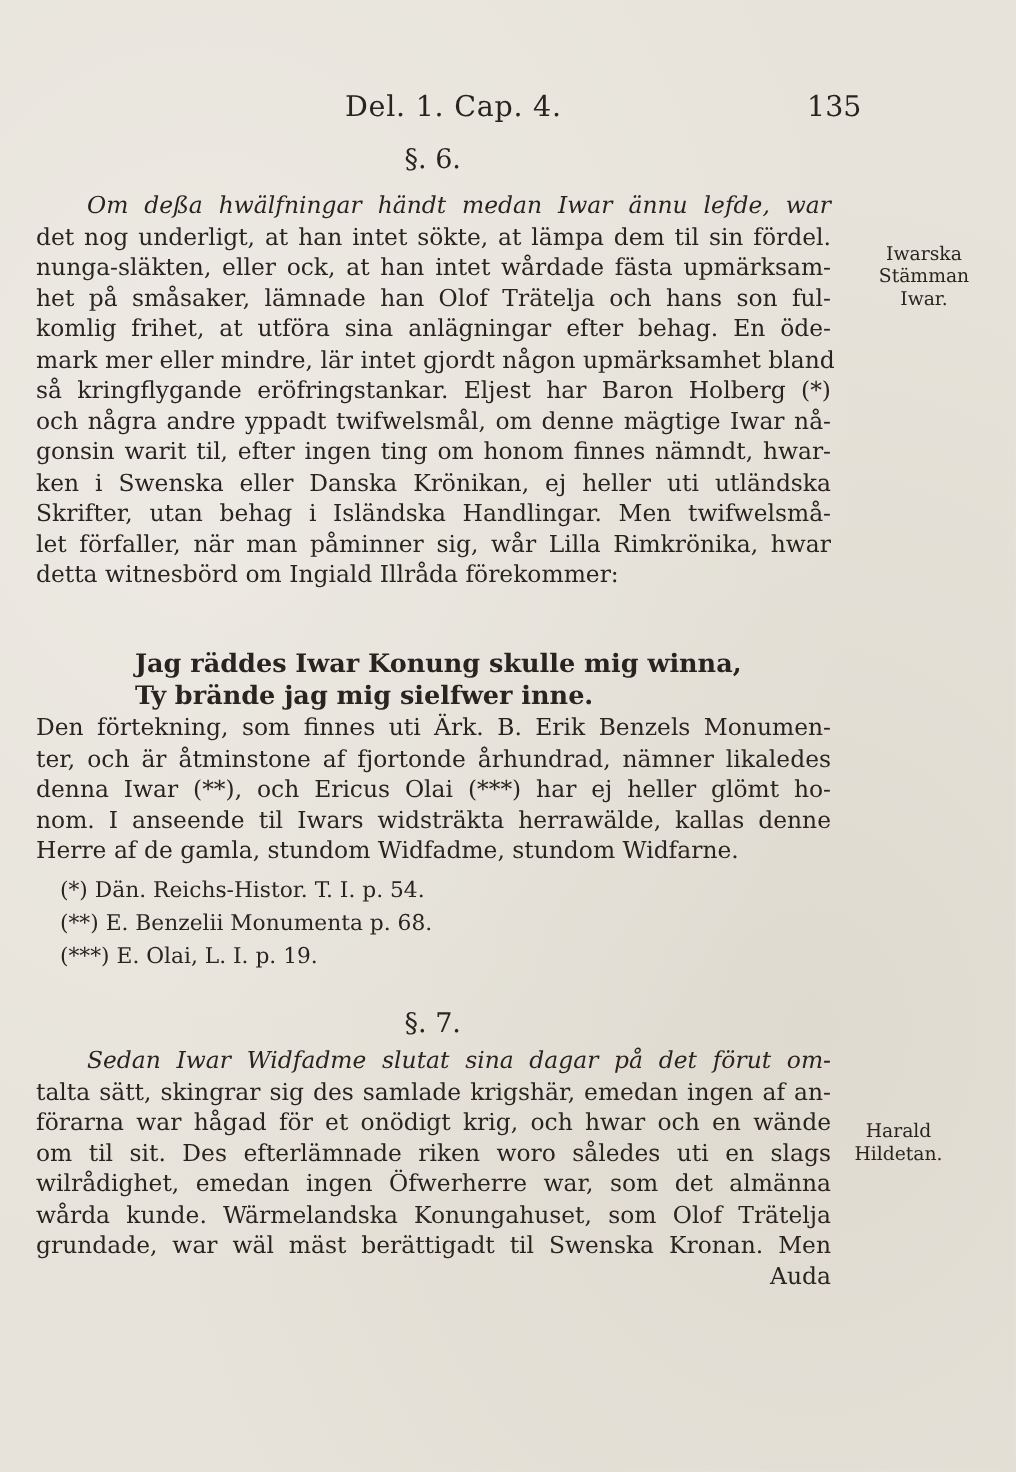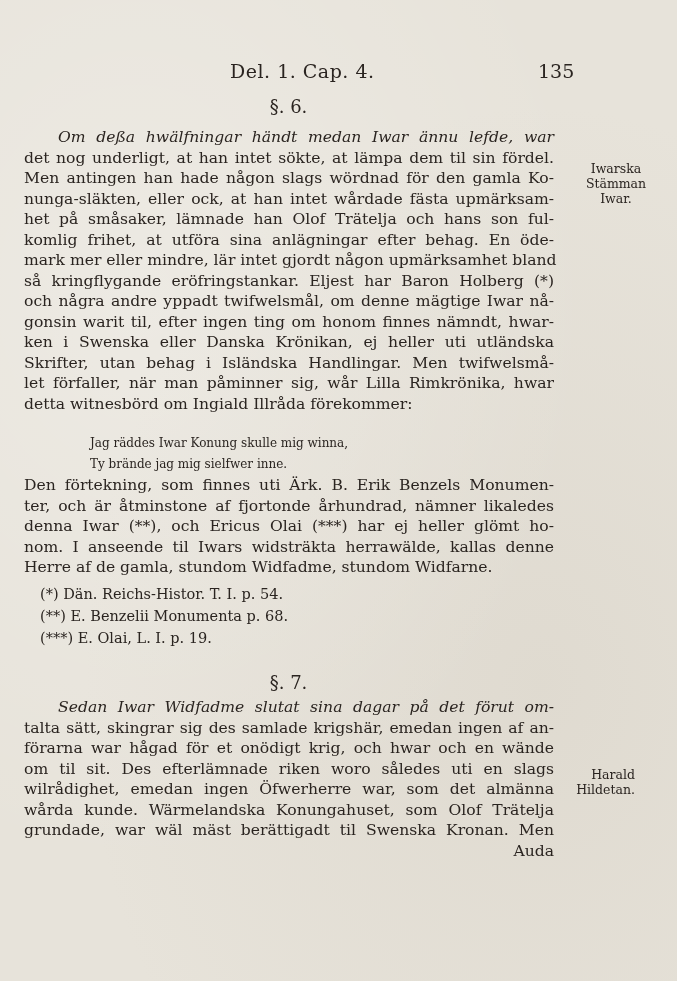--- a/index.html
+++ b/index.html
@@ -32,29 +32,29 @@
     .body-block {
       position: absolute; left: 24px; width: 530px;
       font-size: 15.6px; line-height: 20.5px;
       text-align: justify;
     }
     .line { display: block; white-space: nowrap; text-align-last: justify; text-align: justify; }
     .line.last { text-align-last: left; }
     .line.indent { padding-left: 34px; font-style: italic; }
     .line.right { text-align: center; text-align-last: right; }
     .block1 { top: 127px; }
-    .verse { position: absolute; left: 90px; top: 433px; font-size: 12px; line-height: 21px; }
+    .verse { position: absolute; left: 90px; top: 433px; font-size: 17px; line-height: 21px; font-weight: bold; }
     .block2 { top: 475px; }
     .footnotes { position: absolute; left: 40px; top: 583px; font-size: 14.5px; line-height: 22px; }
     .block3 { top: 697px; }
     .margin-note {
       position: absolute; font-size: 12.5px; line-height: 15px; color: #2a2420; margin-top: 31px;
     }
     .mn1 { left: 566px; top: 130px; text-align: center; width: 100px; }
-    .mn2 { left: 563px; top: 736px; text-align: right; width: 72px; }
+    .mn2 { left: 563px; top: 715px; text-align: center; width: 72px; }
   </style>
 </head>
 <body>
 
 <div class="page">
 
   <div class="running-head">
     <span class="title">Del. 1. Cap. 4.</span>
     <span class="pageno">135</span>
   </div>
@@ -63,21 +63,20 @@
 
   <div class="margin-note mn1">
     <div>Iwarska</div>
     <div>Stämman</div>
     <div>Iwar.</div>
   </div>
 
   <div class="body-block block1">
     <span class="line indent">Om deßa hwälfningar händt medan Iwar ännu lefde, war</span>
     <span class="line">det nog underligt, at han intet sökte, at lämpa dem til sin fördel.</span>
-    <span class="line">Men antingen han hade någon slags wördnad för den gamla Ko-</span>
     <span class="line">nunga-släkten, eller ock, at han intet wårdade fästa upmärksam-</span>
     <span class="line">het på småsaker, lämnade han Olof Trätelja och hans son ful-</span>
     <span class="line">komlig frihet, at utföra sina anlägningar efter behag. En öde-</span>
     <span class="line">mark mer eller mindre, lär intet gjordt någon upmärksamhet bland</span>
     <span class="line">så kringflygande eröfringstankar. Eljest har Baron Holberg (*)</span>
     <span class="line">och några andre yppadt twifwelsmål, om denne mägtige Iwar nå-</span>
     <span class="line">gonsin warit til, efter ingen ting om honom finnes nämndt, hwar-</span>
     <span class="line">ken i Swenska eller Danska Krönikan, ej heller uti utländska</span>
     <span class="line">Skrifter, utan behag i Isländska Handlingar. Men twifwelsmå-</span>
     <span class="line">let förfaller, när man påminner sig, wår Lilla Rimkrönika, hwar</span>

